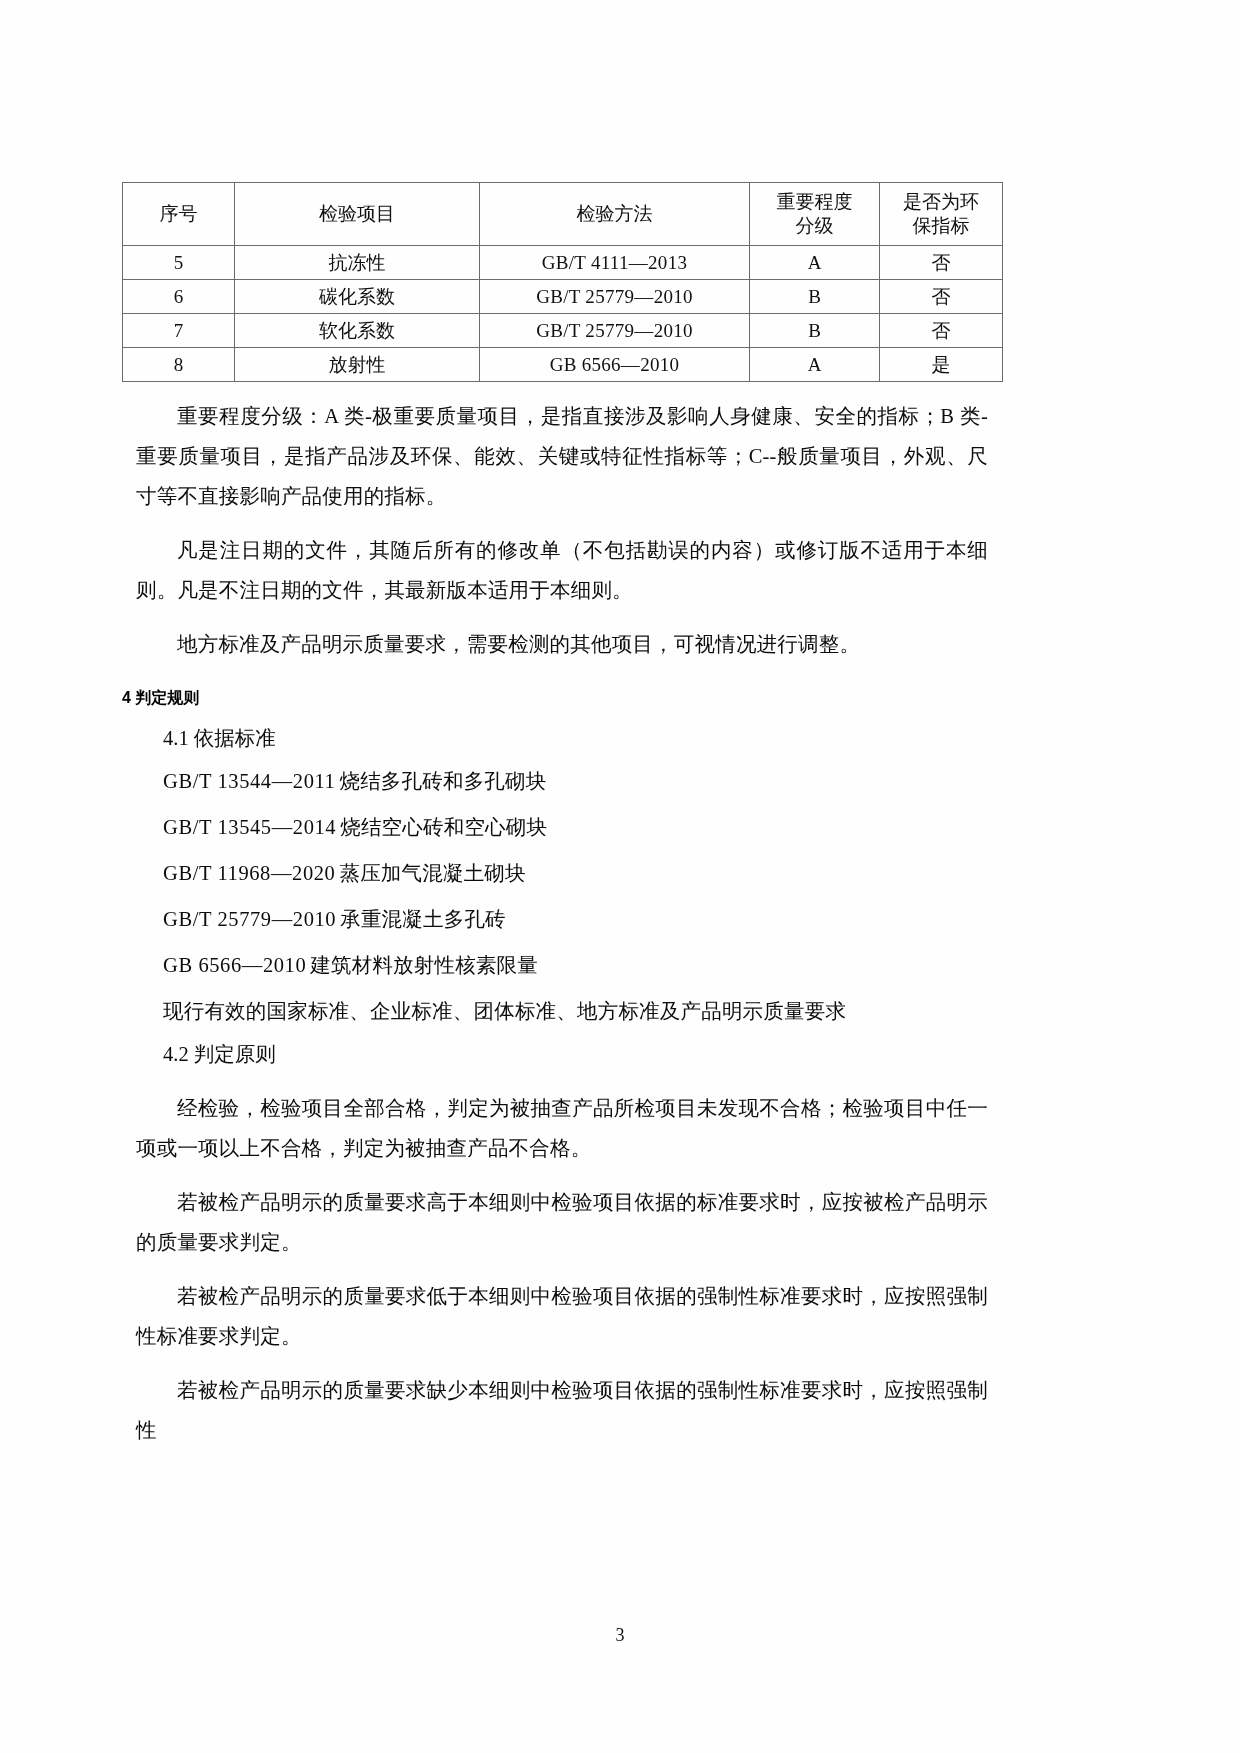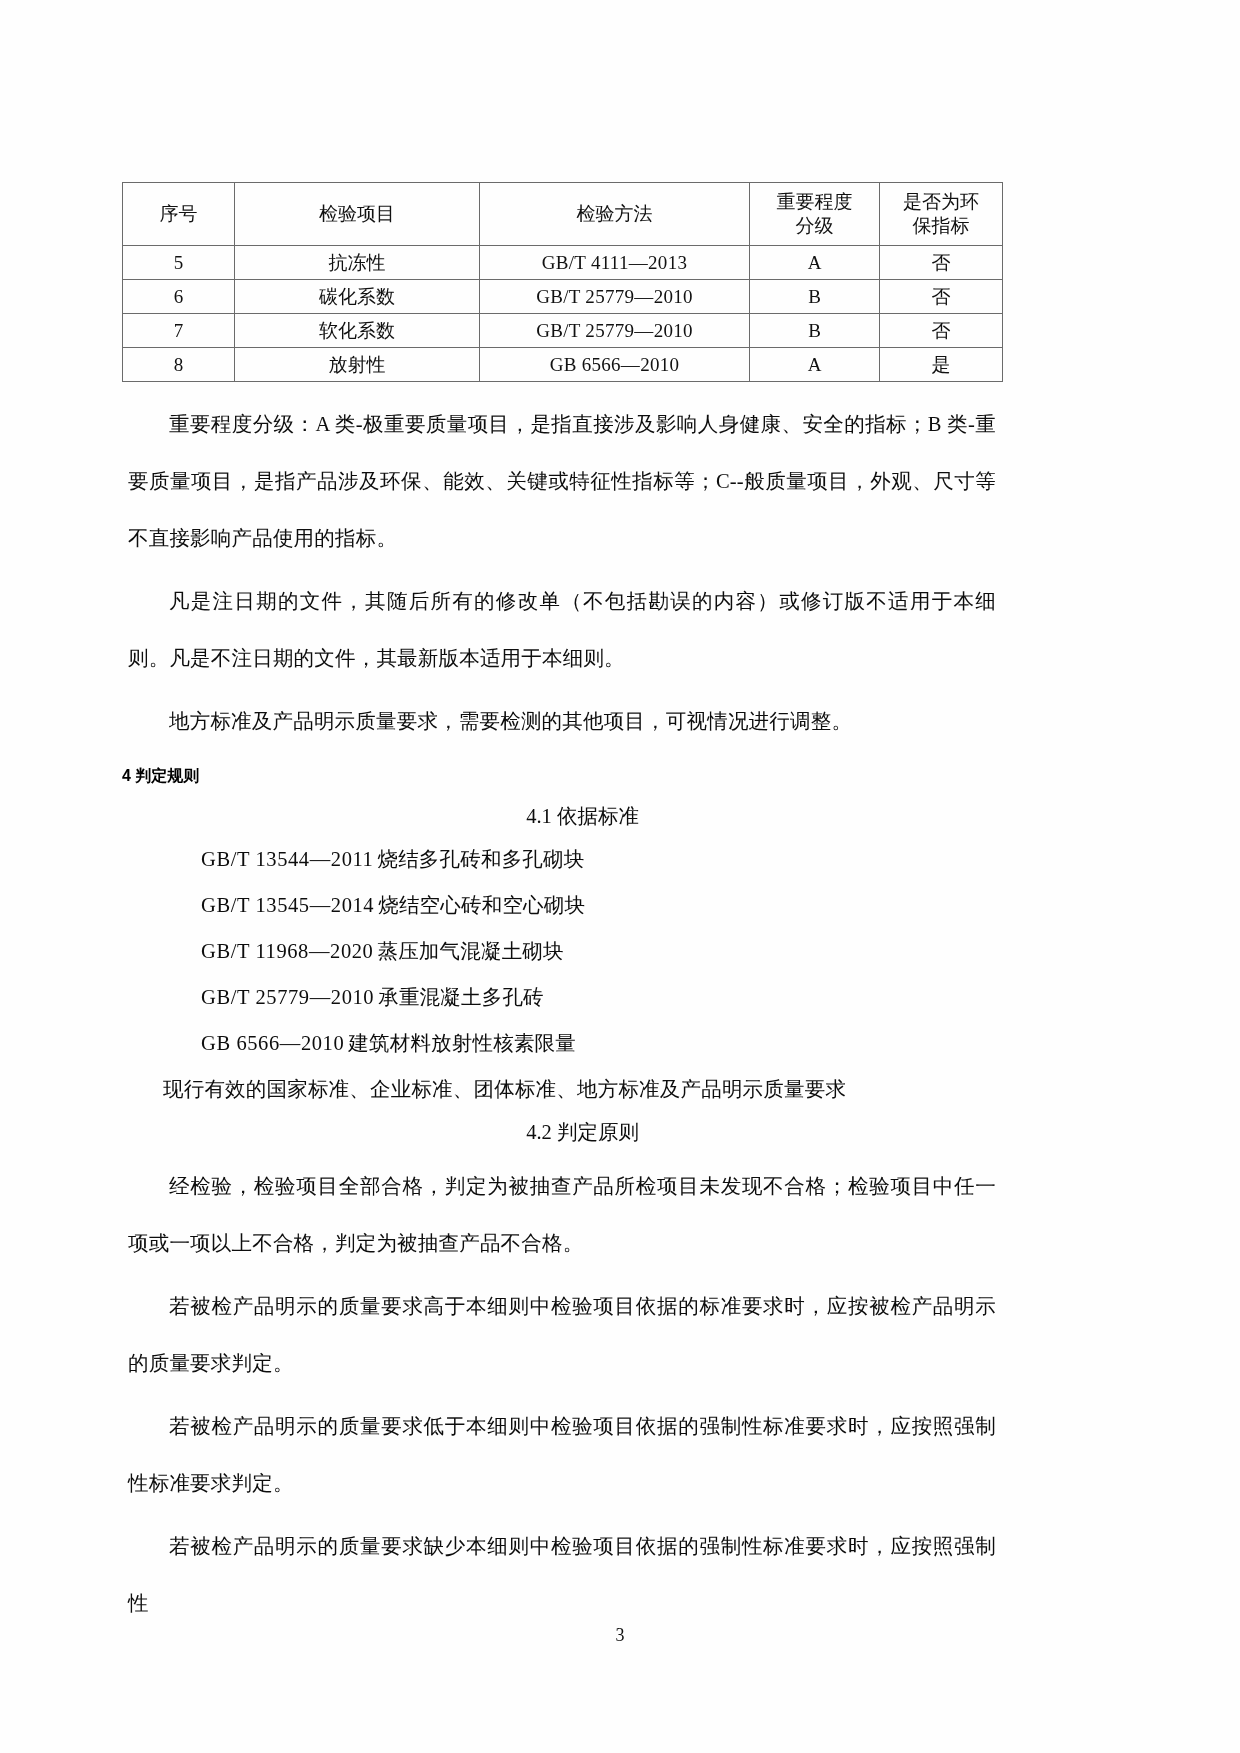--- a/index.html
+++ b/index.html
@@ -63,58 +63,56 @@
 
   .mono-std {
     font-family: "Liberation Serif", "DejaVu Serif", serif;
     letter-spacing: 0.3px;
   }
   .hdr-two-line { display: block; }
 
   
   .para {
     font-size: 20.5px;
-    line-height: 57px;
+    line-height: 40px;
     text-align: justify;
     text-justify: inter-ideograph;
-    margin: 6px;
+    margin: 14px;
     color: #0d0d0d;
     letter-spacing: 0.2px;
   }
   .para.indent { text-indent: 2em; }
   .gap-top-table { margin-top: 14px; }
 
   .heading-bold {
     font-family: "Liberation Sans", "DejaVu Sans", sans-serif;
     font-weight: bold;
     font-size: 16px;
     line-height: 40px;
     margin: 0;
     color: #000;
   }
   .sub-heading {
     font-size: 20.5px;
     line-height: 40px;
     margin: 0;
     text-indent: 2em;
     color: #0d0d0d;
-    text-align: center;
   }
   .std-line {
     font-size: 20.5px;
     line-height: 46px;
     margin: 0;
     text-indent: 2em;
     color: #0d0d0d;
     letter-spacing: 0.2px;
   }
   .std-code {
     letter-spacing: 0.6px;
     padding-right: 4px;
-    margin-left: 38px;
   }
   .page-number {
     position: absolute;
     left: 0;
     right: 0;
     top: 1625px;
     text-align: center;
     font-size: 18px;
     color: #111;
     font-family: "Liberation Serif", "DejaVu Serif", serif;

